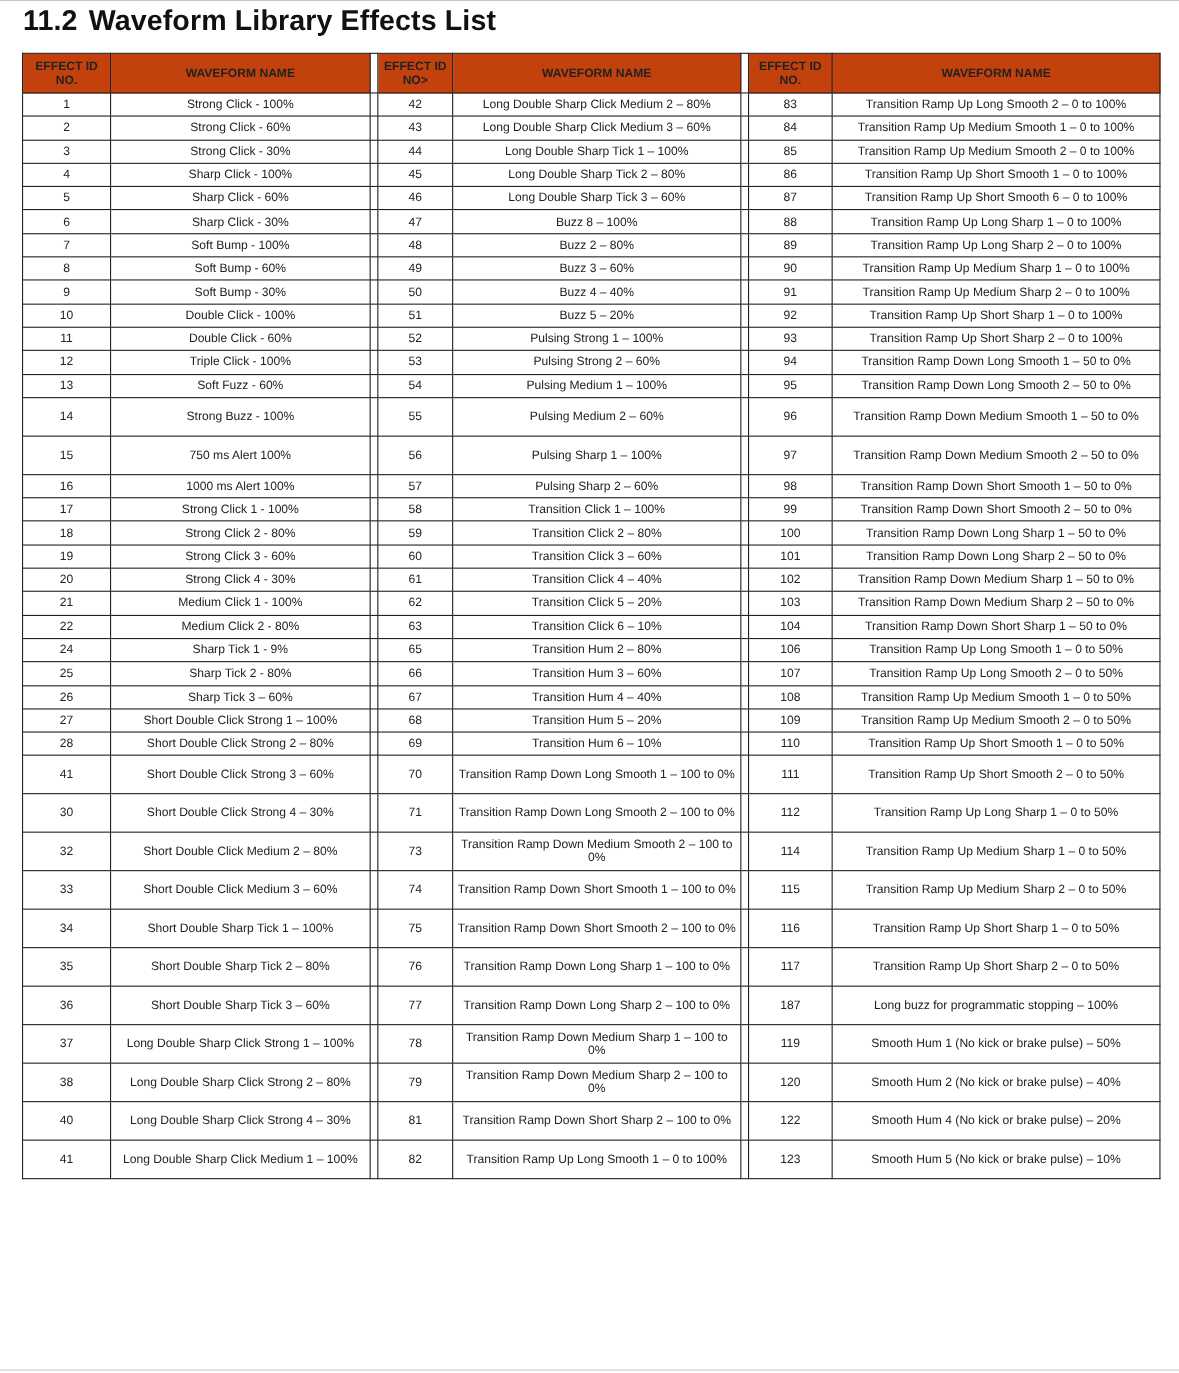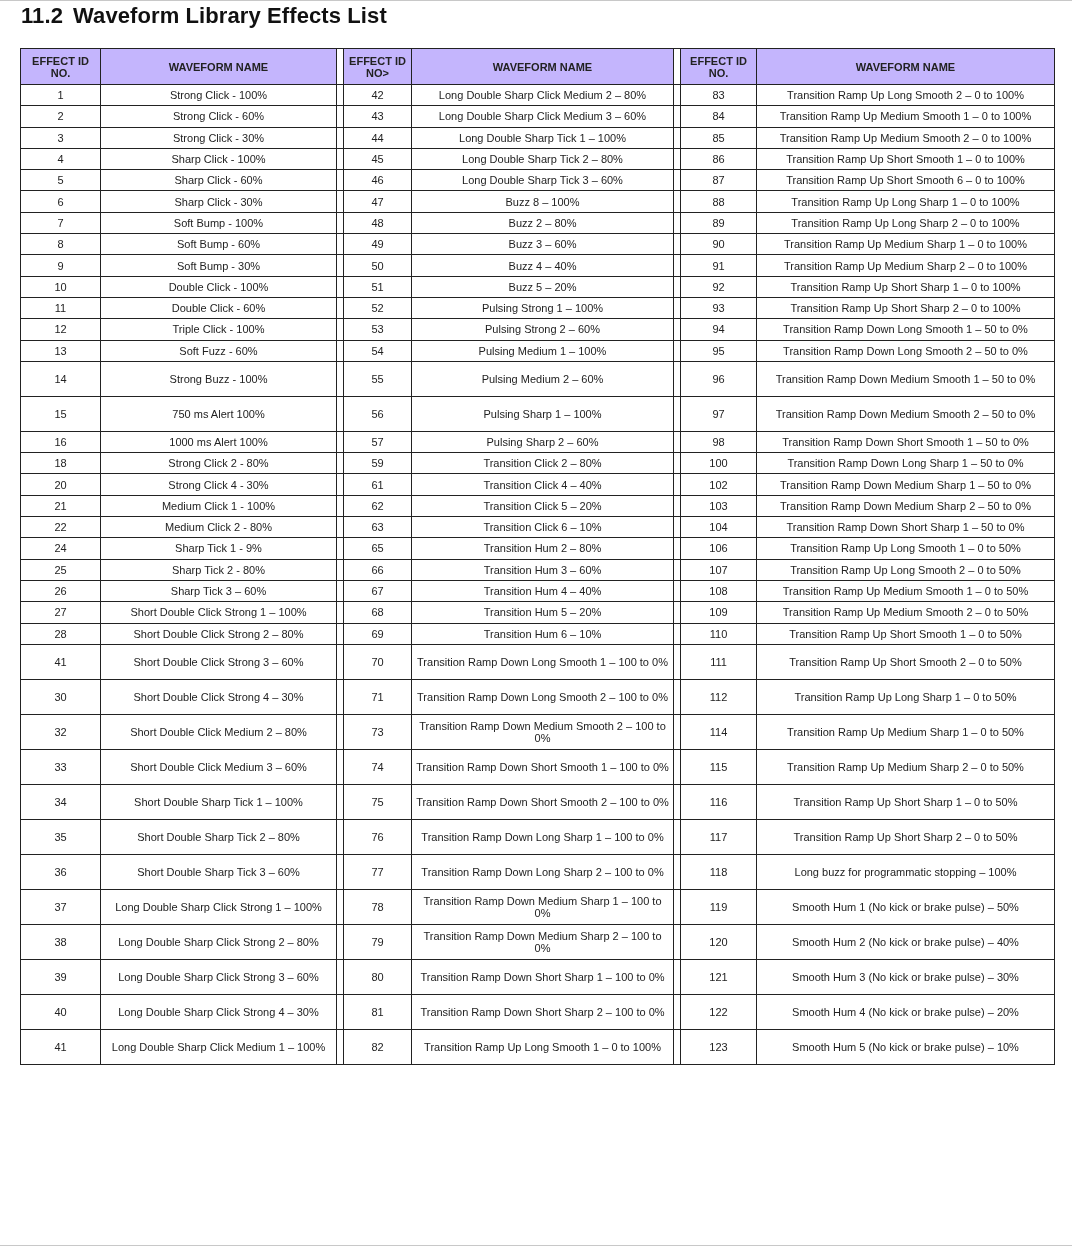--- a/index.html
+++ b/index.html
@@ -1,23 +1,23 @@
 <!DOCTYPE html>
 <html><head>
 <meta charset="utf-8">
 <style>
   html, body { margin:0; padding:0; background:#ffffff; }
   body { width:1072px; height:1248px; position:relative; overflow:hidden; font-family:"Liberation Sans", sans-serif; color:#1a1a1a; }
   .topline { position:absolute; left:0; top:0; width:1072px; height:1px; background:#c8c8c8; }
   .bottomline { position:absolute; left:0; top:1245px; width:1072px; height:1px; background:#c8c8c8; }
-  h1 { position:absolute; left:21px; top:3px; margin:0; font-size:22px; font-weight:bold; letter-spacing:0.1px; color:#111; }
+  h1 { position:absolute; left:21px; top:3px; margin:0; font-size:26px; font-weight:bold; letter-spacing:0.1px; color:#111; }
   h1 .num { margin-right:10px; }
   table { position:absolute; left:20px; top:48px; border-collapse:collapse; table-layout:fixed; width:1033px; }
   td, th { border:1.5px solid #222; text-align:center; vertical-align:middle; font-size:11px; line-height:12px; padding:0 4px; color:#222; }
-  th { background:#c4b5fd; font-weight:bold; font-size:11px; height:35px; }
+  th { background:#c2410c; font-weight:bold; font-size:11px; height:35px; }
   td.sp, th.sp { padding:0; background:#fff; }
   tr.r1 td { height:20.3px; }
   tr.r2 td { height:34px; }
   col.c-id { width:80px; }
   col.c-name { width:236px; }
   col.c-sp { width:7px; }
   col.c-id2 { width:68px; }
   col.c-name2 { width:262px; }
   col.c-id3 { width:76px; }
   col.c-name3 { width:298px; }
@@ -209,30 +209,50 @@
         <td>16</td>
         <td>1000 ms Alert 100%</td>
         <td class="sp"></td>
         <td>57</td>
         <td>Pulsing Sharp 2 – 60%</td>
         <td class="sp"></td>
         <td>98</td>
         <td>Transition Ramp Down Short Smooth 1 – 50 to 0%</td>
       </tr>
       <tr class="r1">
+        <td>17</td>
+        <td>Strong Click 1 - 100%</td>
+        <td class="sp"></td>
+        <td>58</td>
+        <td>Transition Click 1 – 100%</td>
+        <td class="sp"></td>
+        <td>99</td>
+        <td>Transition Ramp Down Short Smooth 2 – 50 to 0%</td>
+      </tr>
+      <tr class="r1">
         <td>18</td>
         <td>Strong Click 2 - 80%</td>
         <td class="sp"></td>
         <td>59</td>
         <td>Transition Click 2 – 80%</td>
         <td class="sp"></td>
         <td>100</td>
         <td>Transition Ramp Down Long Sharp 1 – 50 to 0%</td>
       </tr>
       <tr class="r1">
+        <td>19</td>
+        <td>Strong Click 3 - 60%</td>
+        <td class="sp"></td>
+        <td>60</td>
+        <td>Transition Click 3 – 60%</td>
+        <td class="sp"></td>
+        <td>101</td>
+        <td>Transition Ramp Down Long Sharp 2 – 50 to 0%</td>
+      </tr>
+      <tr class="r1">
         <td>20</td>
         <td>Strong Click 4 - 30%</td>
         <td class="sp"></td>
         <td>61</td>
         <td>Transition Click 4 – 40%</td>
         <td class="sp"></td>
         <td>102</td>
         <td>Transition Ramp Down Medium Sharp 1 – 50 to 0%</td>
       </tr>
       <tr class="r1">
@@ -365,21 +385,21 @@
         <td>117</td>
         <td>Transition Ramp Up Short Sharp 2 – 0 to 50%</td>
       </tr>
       <tr class="r2">
         <td>36</td>
         <td>Short Double Sharp Tick 3 – 60%</td>
         <td class="sp"></td>
         <td>77</td>
         <td>Transition Ramp Down Long Sharp 2 – 100 to 0%</td>
         <td class="sp"></td>
-        <td>118</td>
+        <td>187</td>
         <td>Long buzz for programmatic stopping – 100%</td>
       </tr>
       <tr class="r2">
         <td>37</td>
         <td>Long Double Sharp Click Strong 1 – 100%</td>
         <td class="sp"></td>
         <td>78</td>
         <td>Transition Ramp Down Medium Sharp 1 – 100 to 0%</td>
         <td class="sp"></td>
         <td>119</td>
@@ -387,30 +407,20 @@
       </tr>
       <tr class="r2">
         <td>38</td>
         <td>Long Double Sharp Click Strong 2 – 80%</td>
         <td class="sp"></td>
         <td>79</td>
         <td>Transition Ramp Down Medium Sharp 2 – 100 to 0%</td>
         <td class="sp"></td>
         <td>120</td>
         <td>Smooth Hum 2 (No kick or brake pulse) – 40%</td>
-      </tr>
-      <tr class="r2">
-        <td>39</td>
-        <td>Long Double Sharp Click Strong 3 – 60%</td>
-        <td class="sp"></td>
-        <td>80</td>
-        <td>Transition Ramp Down Short Sharp 1 – 100 to 0%</td>
-        <td class="sp"></td>
-        <td>121</td>
-        <td>Smooth Hum 3 (No kick or brake pulse) – 30%</td>
       </tr>
       <tr class="r2">
         <td>40</td>
         <td>Long Double Sharp Click Strong 4 – 30%</td>
         <td class="sp"></td>
         <td>81</td>
         <td>Transition Ramp Down Short Sharp 2 – 100 to 0%</td>
         <td class="sp"></td>
         <td>122</td>
         <td>Smooth Hum 4 (No kick or brake pulse) – 20%</td>

